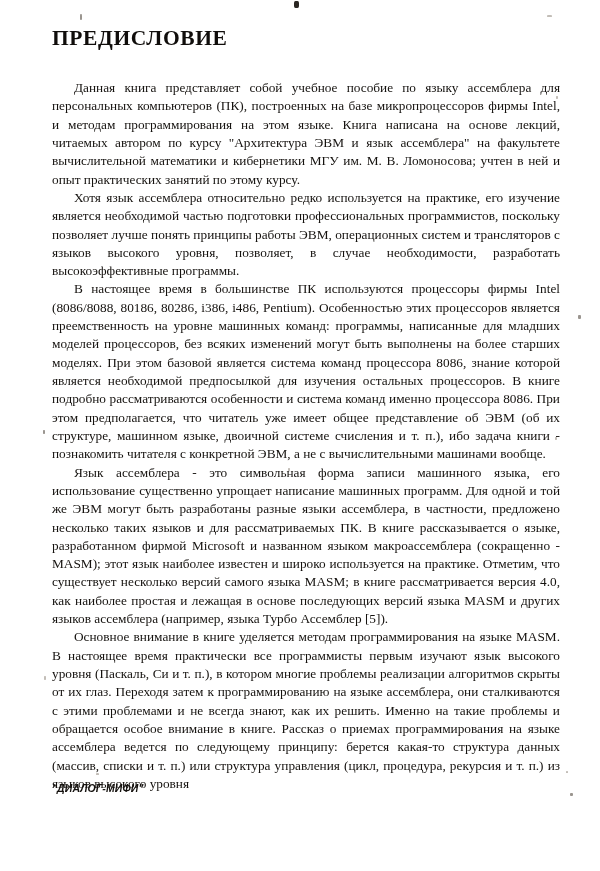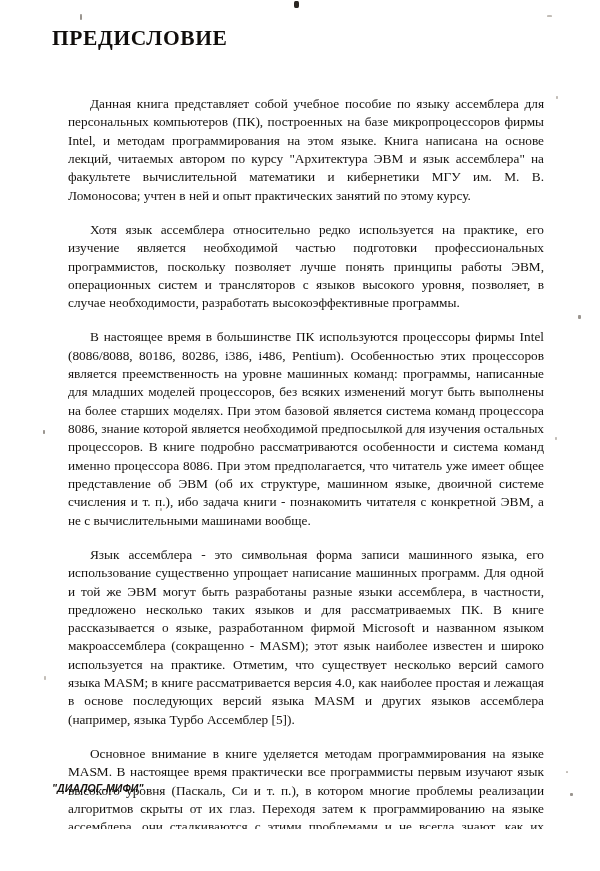--- a/index.html
+++ b/index.html
@@ -43,21 +43,21 @@
     width: 508px;
     font-size: 13.3px;
     line-height: 18.32px;
     text-align: justify;
     text-justify: inter-word;
     color: #15120f;
     hyphens: manual;
   }
 
   .body-text p {
-    margin: 16px;
+    margin: 0;
     text-indent: 22px;
     text-align: justify;
   }
 
   
   .body-text p + p {
     margin-top: 0;
   }
 
   

